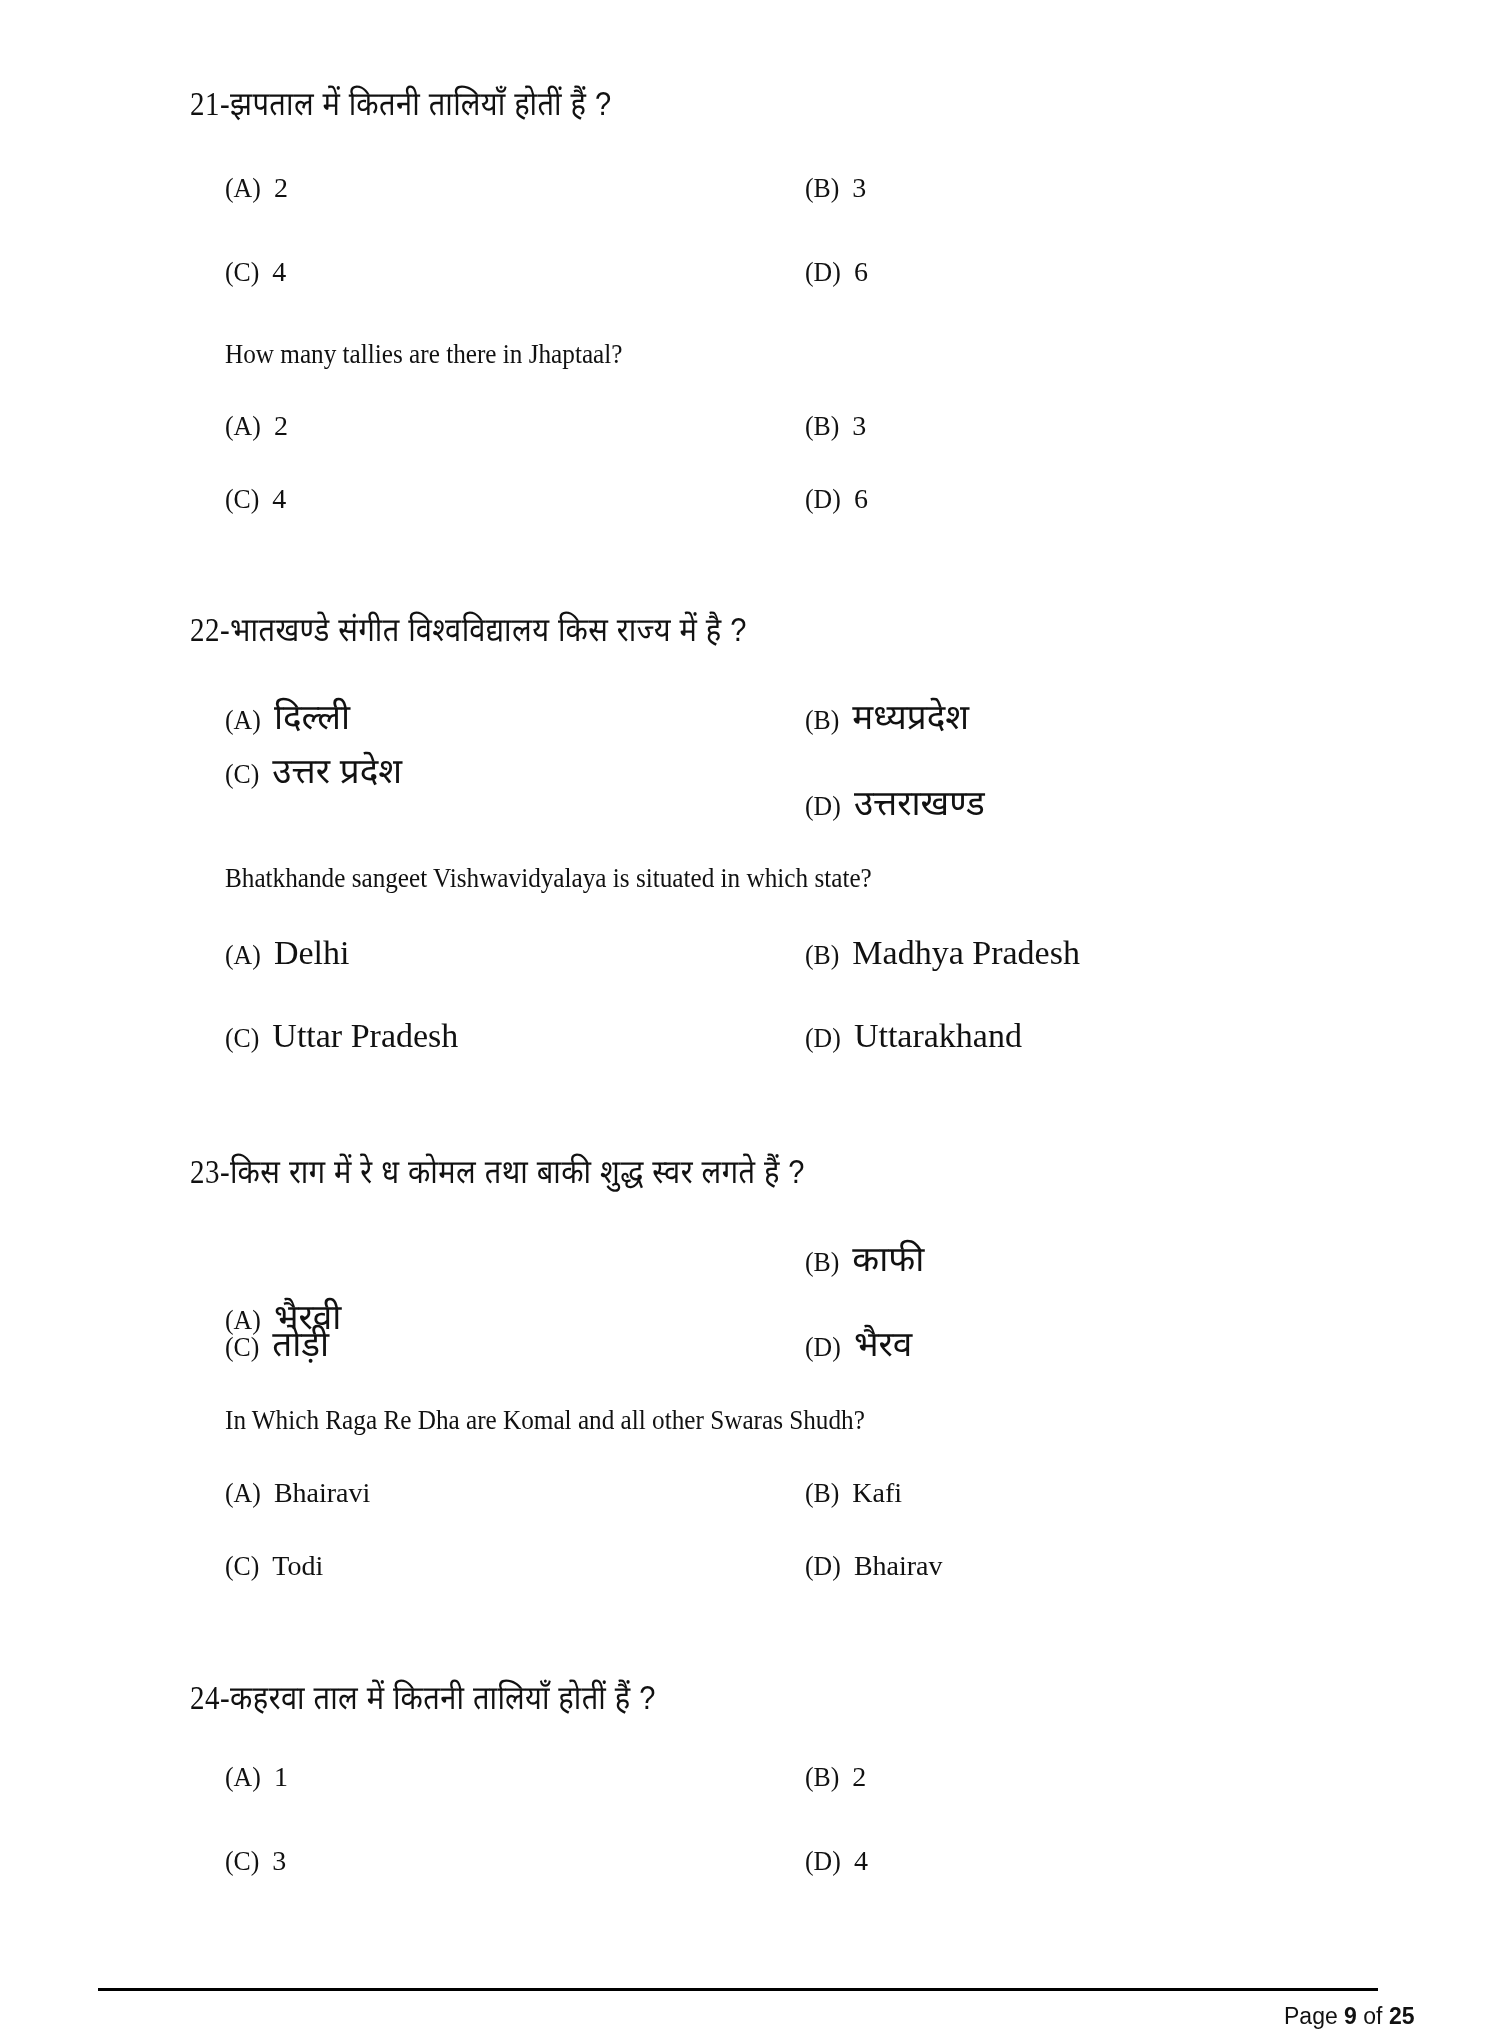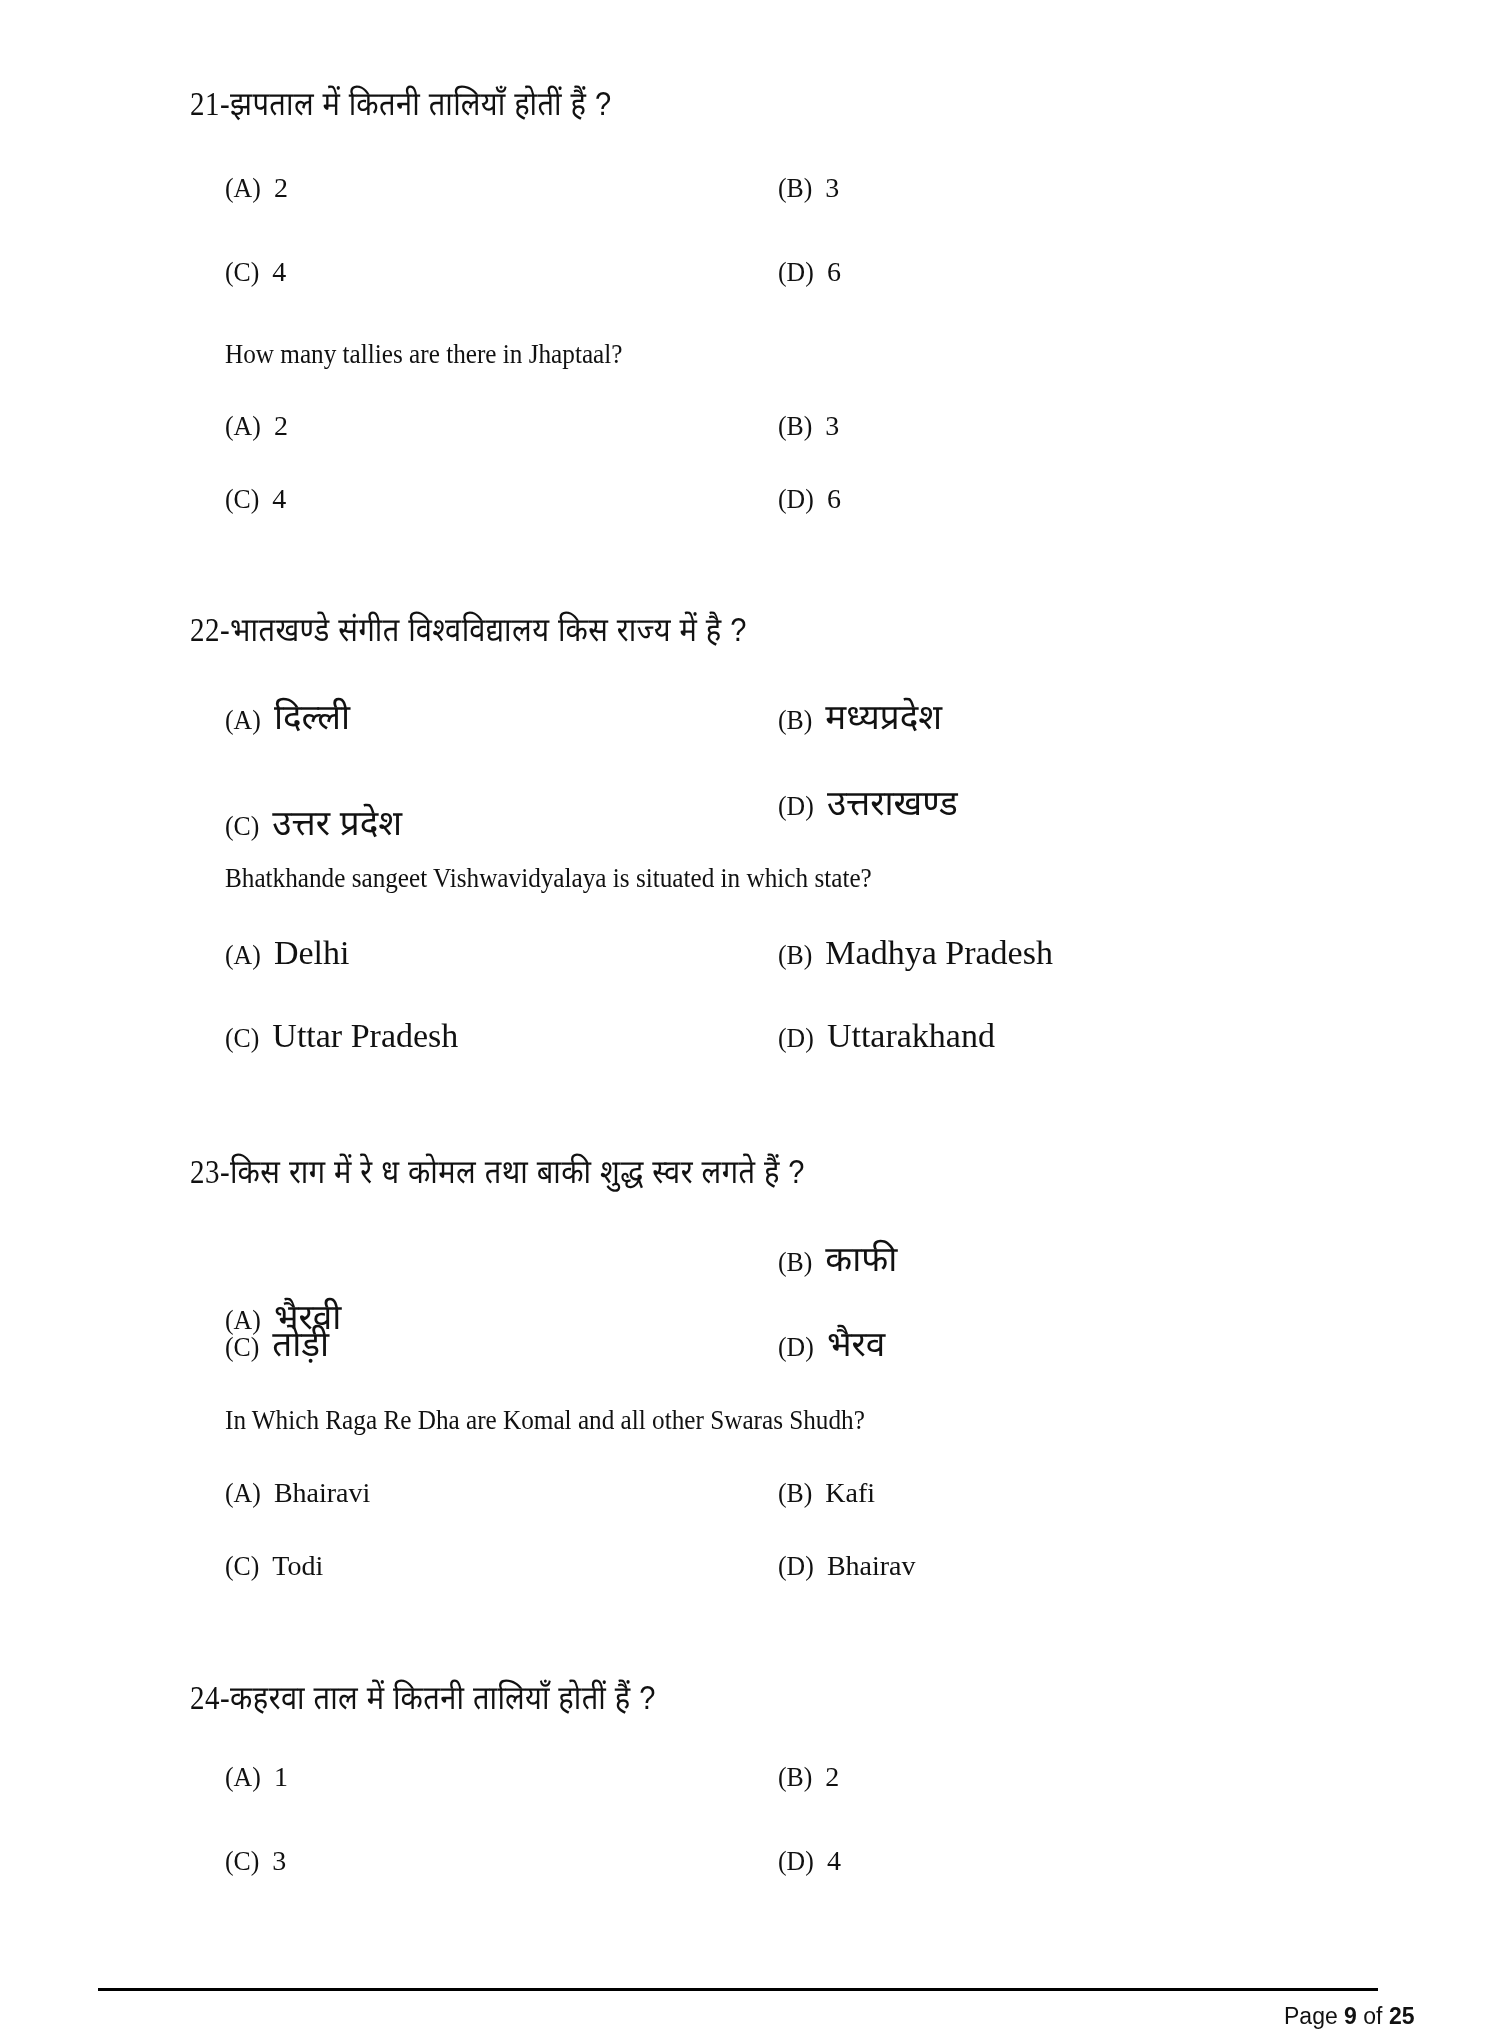--- a/index.html
+++ b/index.html
@@ -31,21 +31,21 @@
     .q-eng {
       left: 225px;
       font-size: 28px;
       transform: scaleX(0.9);
       transform-origin: left center;
     }
     .opt {
       font-size: 28px;
     }
     .opt.left { left: 225px; }
-    .opt.right { left: 778px; }
+    .opt.right { left: 805px; }
     .opt .letter {
       display: inline-block;
       margin-right: 10px;
       transform: scaleX(0.92);
       transform-origin: left center;
     }
     .opt .val-hi {
       font-family: "Liberation Sans", "DejaVu Sans", sans-serif;
       font-size: 35px;
     }
@@ -104,21 +104,21 @@
 
 <div class="abs q-hindi" style="top:606px;">
   <span class="qnum">22-</span><span>भातखण्डे संगीत विश्वविद्यालय किस राज्य में है ?</span>
 </div>
 <div class="abs opt left" style="top:692px;">
   <span class="letter">(A)</span><span class="val-hi">दिल्ली</span>
 </div>
 <div class="abs opt right" style="top:692px;">
   <span class="letter">(B)</span><span class="val-hi">मध्यप्रदेश</span>
 </div>
-<div class="abs opt left" style="top:798px;">
+<div class="abs opt left" style="top:746px;">
   <span class="letter">(C)</span><span class="val-hi">उत्तर प्रदेश</span>
 </div>
 <div class="abs opt right" style="top:778px;">
   <span class="letter">(D)</span><span class="val-hi">उत्तराखण्ड</span>
 </div>
 <div class="abs q-eng" style="top:862px;">Bhatkhande sangeet Vishwavidyalaya is situated in which state?</div>
 <div class="abs opt left" style="top:934px;">
   <span class="letter">(A)</span><span class="val-big">Delhi</span>
 </div>
 <div class="abs opt right" style="top:934px;">

